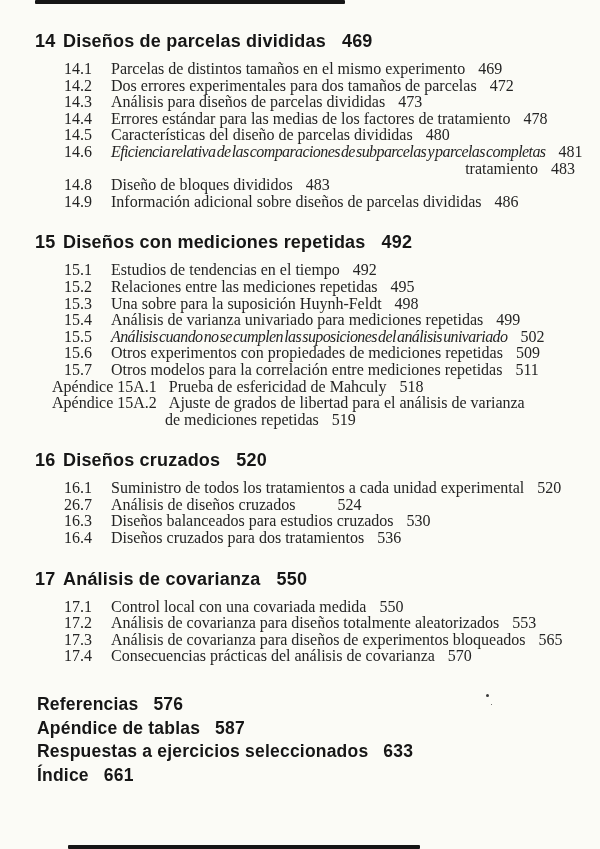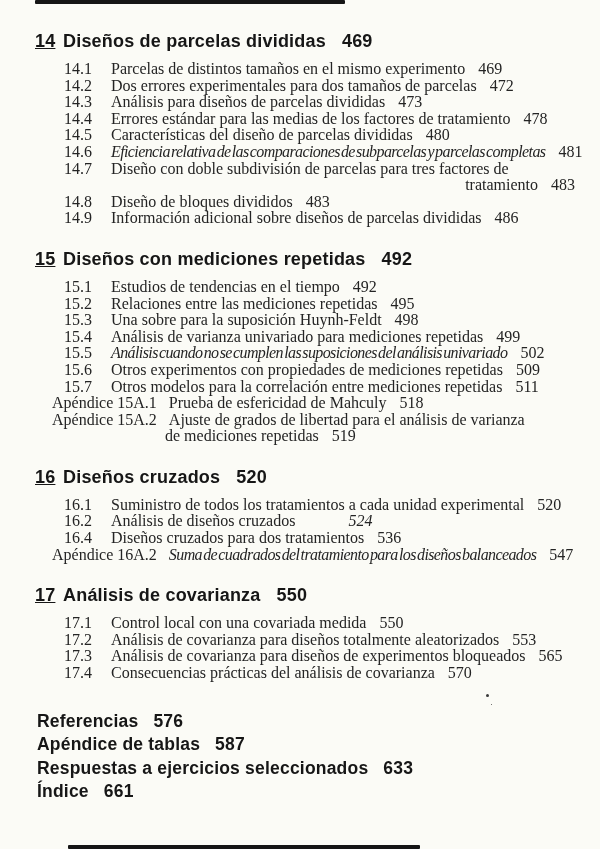--- a/index.html
+++ b/index.html
@@ -44,33 +44,33 @@
   .ch-head {
     font-family: "Liberation Sans", sans-serif;
     font-weight: bold;
     font-size: 18px;
     line-height: 22px;
     color: #161616;
     margin: 0 0 9px 0;
     white-space: nowrap;
     letter-spacing: 0.2px;
   }
-  .ch-num { display: inline-block; width: 28px; text-decoration: underline; }
+  .ch-num { display: inline-block; width: 28px; }
   .ch-pg { margin-left: 16px; }
   
   .entries { margin-left: 29px; }
   .entry {
     font-size: 16px;
     line-height: 16.6px;
     white-space: nowrap;
     color: #242424;
   }
   .entry .num { display: inline-block; width: 47px; }
   .entry .pg { margin-left: 13px; }
-  .entry .pg.wide { margin-left: 53px; font-style: italic; }
+  .entry .pg.wide { margin-left: 42px; }
   .entry .ttl.condensed { letter-spacing: -0.6px; word-spacing: -2.2px; font-style: italic; }
   .entry-cont { padding-left: 47px; text-align: right; }
   
   .entry.apx { margin-left: -12px; }
   .entry.apx .apx-label { margin-right: 12px; }
   .entry.apx .apx-cont { padding-left: 113px; font-family: Liberation Serif, serif; }
   
   .back-matter { margin-top: 28px; margin-left: 2px; }
   .bm-line {
     font-family: "Liberation Sans", sans-serif;
@@ -93,21 +93,20 @@
 <div class="page" id="toc-root">
     <div class="chapter">
       <div class="ch-head"><span class="ch-num">14</span><span class="ch-title">Diseños de parcelas divididas</span><span class="ch-pg">469</span></div>
       <div class="entries">
         <div class="entry"><span class="num">14.1</span><span class="ttl">Parcelas de distintos tamaños en el mismo experimento</span><span class="pg">469</span></div>
         <div class="entry"><span class="num">14.2</span><span class="ttl">Dos errores experimentales para dos tamaños de parcelas</span><span class="pg">472</span></div>
         <div class="entry"><span class="num">14.3</span><span class="ttl">Análisis para diseños de parcelas divididas</span><span class="pg">473</span></div>
         <div class="entry"><span class="num">14.4</span><span class="ttl">Errores estándar para las medias de los factores de tratamiento</span><span class="pg">478</span></div>
         <div class="entry"><span class="num">14.5</span><span class="ttl">Características del diseño de parcelas divididas</span><span class="pg">480</span></div>
         <div class="entry"><span class="num">14.6</span><span class="ttl condensed">Eficiencia relativa de las comparaciones de subparcelas y parcelas completas</span><span class="pg">481</span></div>
-        <div class="entry"><span class="num">14.7</span><span class="ttl">Diseño con doble subdivisión de parcelas para tres factores de</span></div>
         <div class="entry ">
           <div class="entry-cont"><span class="ttl">tratamiento</span><span class="pg">483</span></div>
         </div>
         <div class="entry"><span class="num">14.8</span><span class="ttl">Diseño de bloques divididos</span><span class="pg">483</span></div>
         <div class="entry"><span class="num">14.9</span><span class="ttl">Información adicional sobre diseños de parcelas divididas</span><span class="pg">486</span></div>
       </div>
     </div>
     <div class="chapter">
       <div class="ch-head"><span class="ch-num">15</span><span class="ch-title">Diseños con mediciones repetidas</span><span class="ch-pg">492</span></div>
       <div class="entries">
@@ -122,23 +121,23 @@
         <div class="entry apx"><span class="apx-label">Apéndice 15A.2</span><span class="ttl">Ajuste de grados de libertad para el análisis de varianza</span></div>
         <div class="entry apx">
           <div class="apx-cont"><span class="ttl">de mediciones repetidas</span><span class="pg">519</span></div>
         </div>
       </div>
     </div>
     <div class="chapter">
       <div class="ch-head"><span class="ch-num">16</span><span class="ch-title">Diseños cruzados</span><span class="ch-pg">520</span></div>
       <div class="entries">
         <div class="entry"><span class="num">16.1</span><span class="ttl">Suministro de todos los tratamientos a cada unidad experimental</span><span class="pg">520</span></div>
-        <div class="entry"><span class="num">16.2</span><span class="ttl">Análisis de diseños cruzados</span><span class="pg wide">524</span></div>
+        <div class="entry"><span class="num">26.7</span><span class="ttl">Análisis de diseños cruzados</span><span class="pg wide">524</span></div>
+        <div class="entry"><span class="num">16.3</span><span class="ttl">Diseños balanceados para estudios cruzados</span><span class="pg">530</span></div>
         <div class="entry"><span class="num">16.4</span><span class="ttl">Diseños cruzados para dos tratamientos</span><span class="pg">536</span></div>
-        <div class="entry apx"><span class="apx-label">Apéndice 16A.2</span><span class="ttl condensed">Suma de cuadrados del tratamiento para los diseños balanceados</span><span class="pg">547</span></div>
       </div>
     </div>
     <div class="chapter">
       <div class="ch-head"><span class="ch-num">17</span><span class="ch-title">Análisis de covarianza</span><span class="ch-pg">550</span></div>
       <div class="entries">
         <div class="entry"><span class="num">17.1</span><span class="ttl">Control local con una covariada medida</span><span class="pg">550</span></div>
         <div class="entry"><span class="num">17.2</span><span class="ttl">Análisis de covarianza para diseños totalmente aleatorizados</span><span class="pg">553</span></div>
         <div class="entry"><span class="num">17.3</span><span class="ttl">Análisis de covarianza para diseños de experimentos bloqueados</span><span class="pg">565</span></div>
         <div class="entry"><span class="num">17.4</span><span class="ttl">Consecuencias prácticas del análisis de covarianza</span><span class="pg">570</span></div>
       </div>

